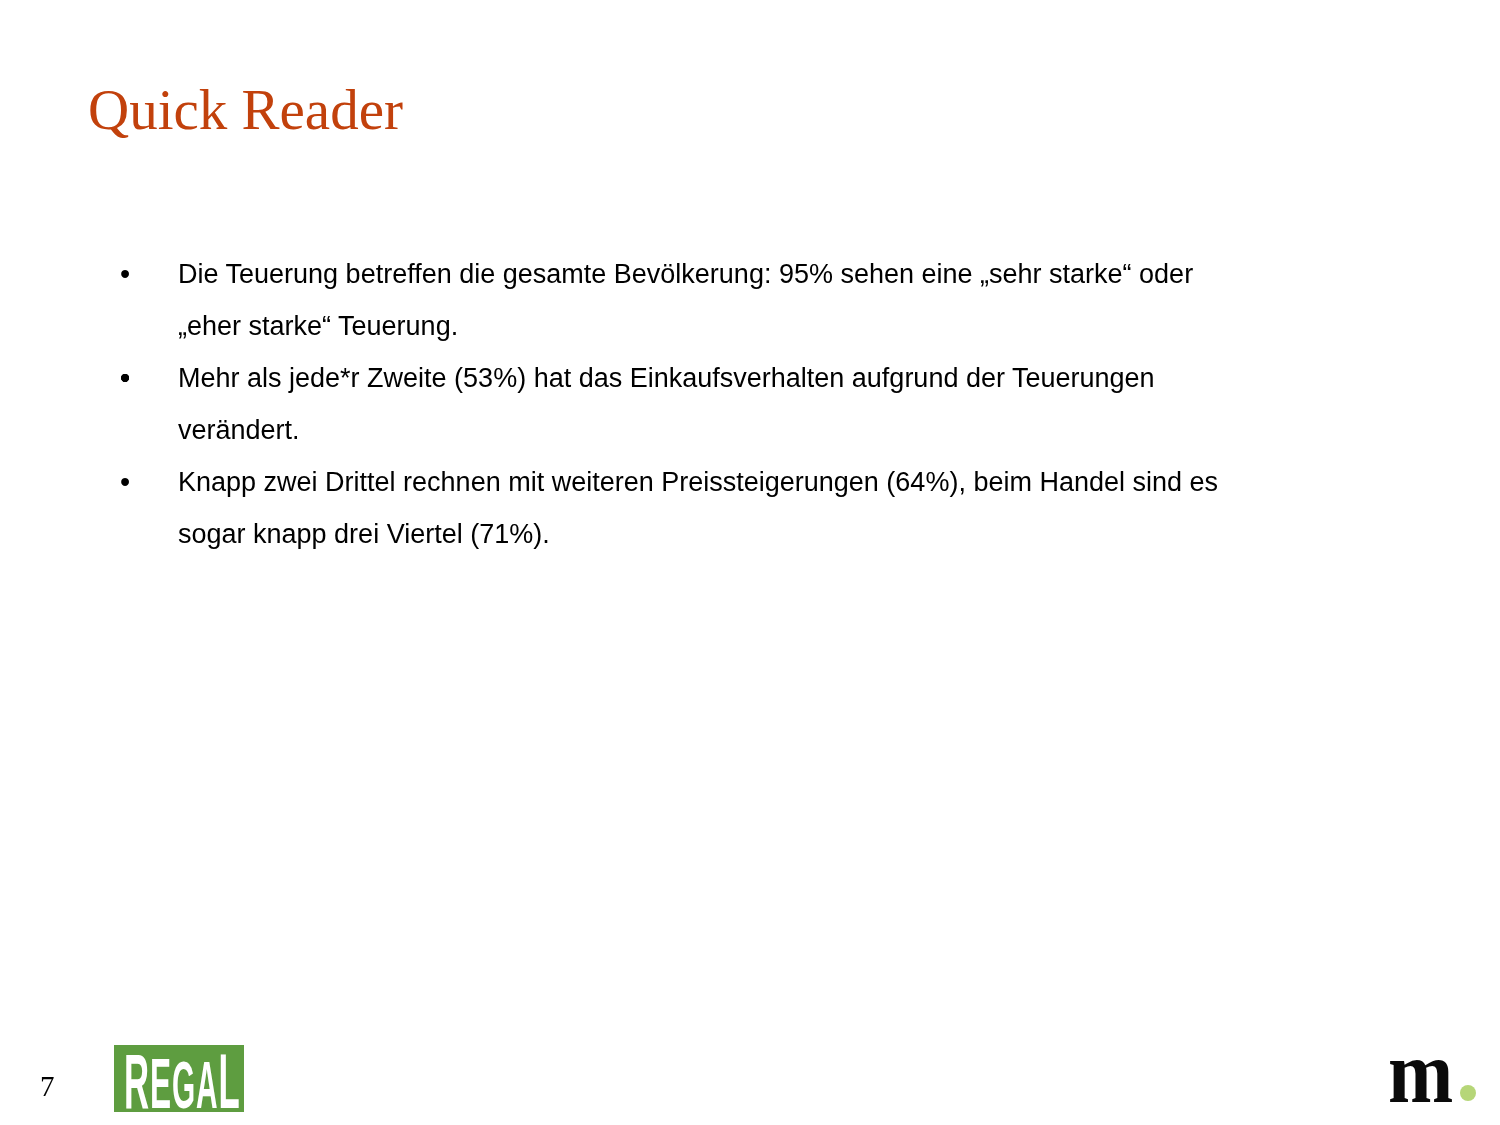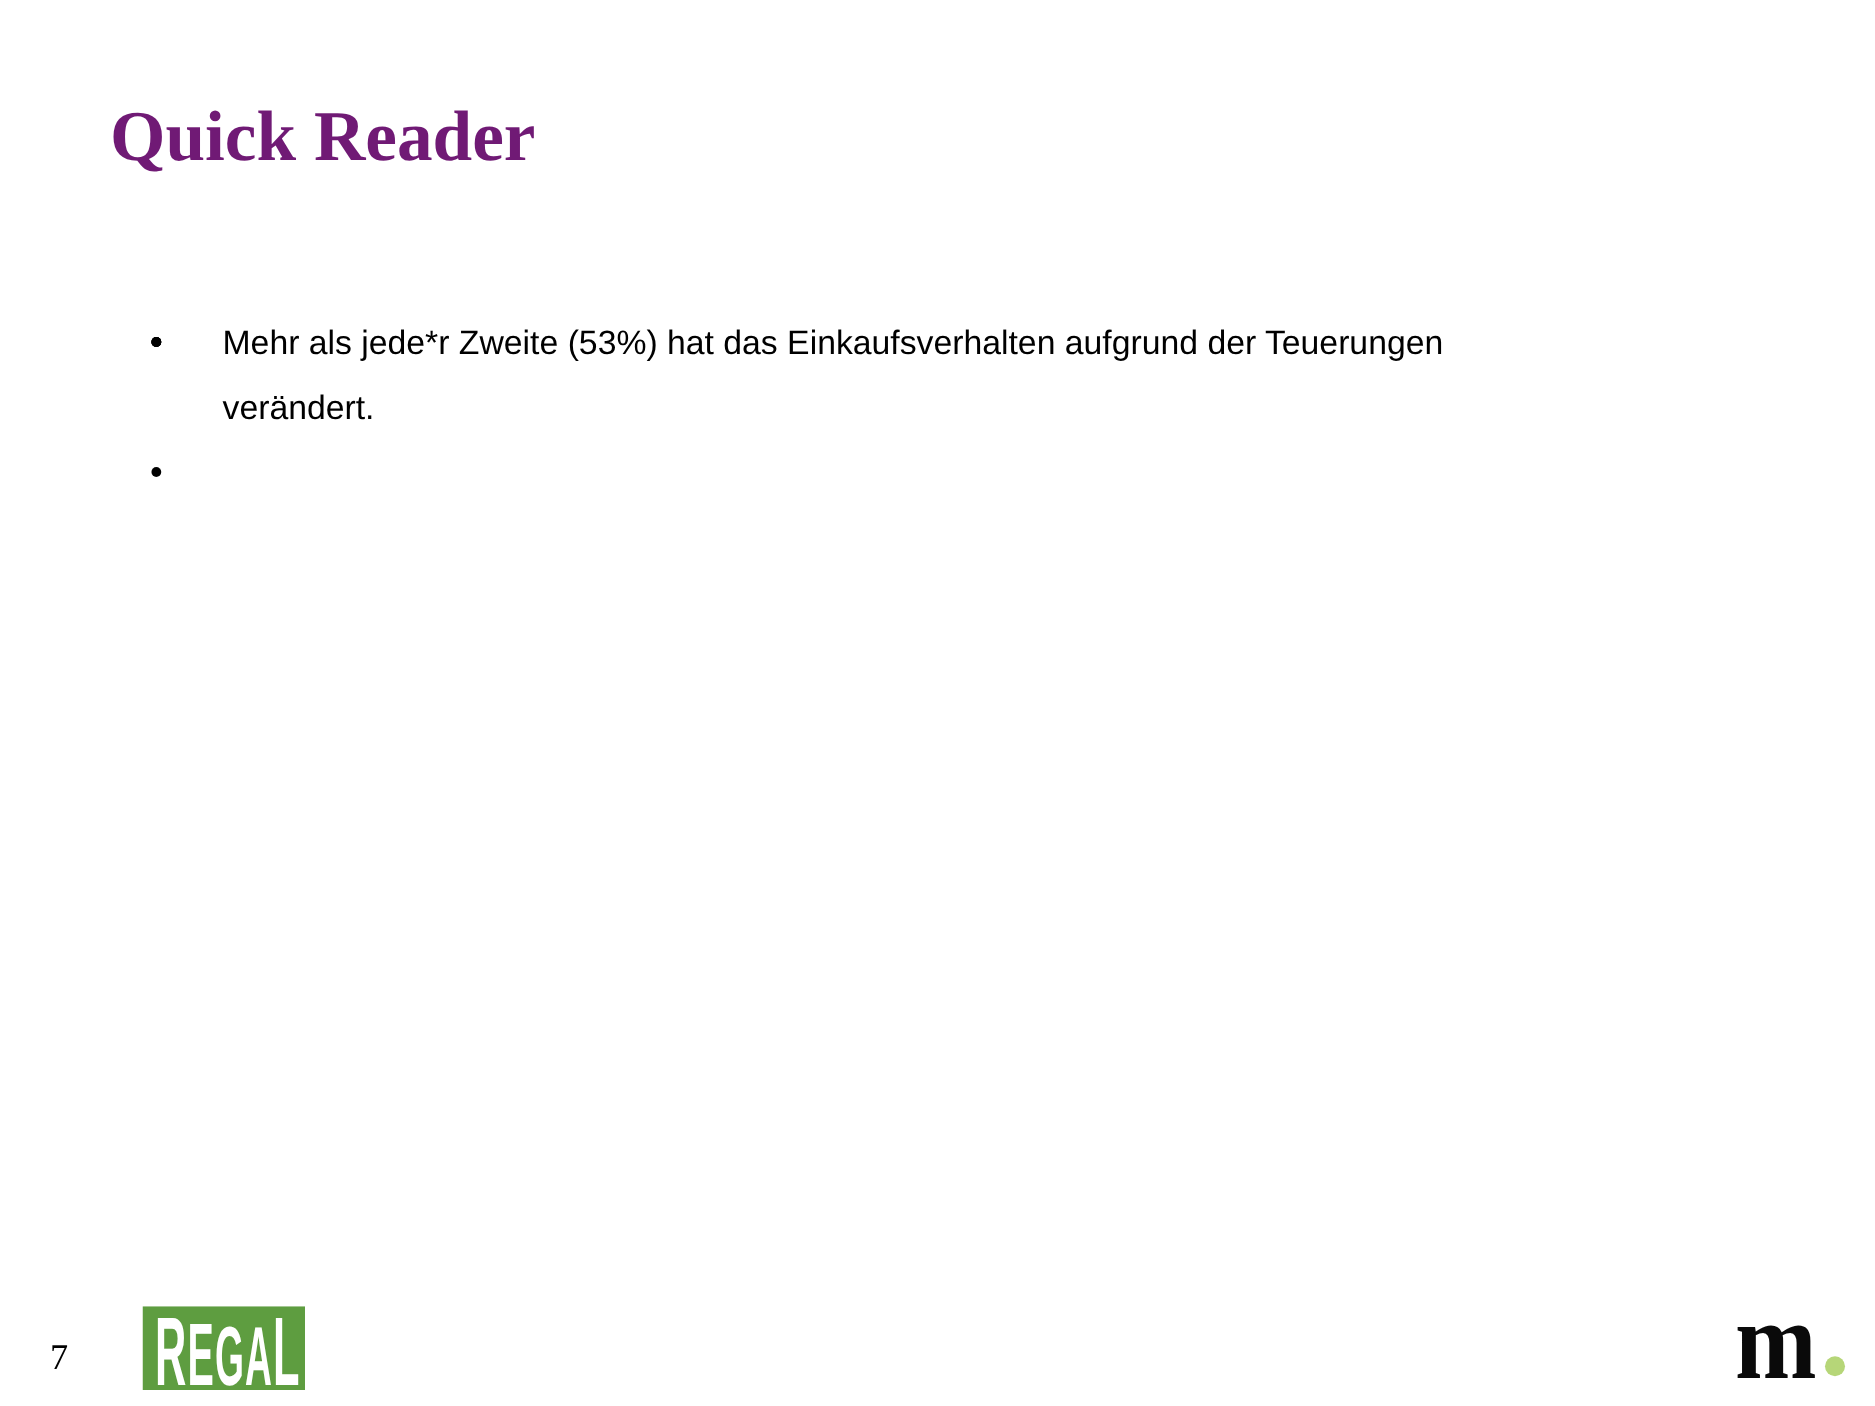--- a/index.html
+++ b/index.html
@@ -8,22 +8,22 @@
     position:relative;
     width:1500px;height:1125px;
     background:#ffffff;
     overflow:hidden;
     font-family:"Liberation Sans","DejaVu Sans",sans-serif;
     color:#000000;
   }
   .title{
     position:absolute;left:88px;top:81px;margin:0;
     font-family:"Liberation Serif","DejaVu Serif",serif;
-    font-weight:700;font-size:57px;line-height:1;
-    letter-spacing:0px;color:#701a75;white-space:nowrap;
+    font-weight:400;font-size:57px;line-height:1;
+    letter-spacing:0px;color:#c2410c;white-space:nowrap;
   }
   ul.bullets{
     position:absolute;left:120px;top:248px;width:1240px;
     margin:0;padding:0;list-style:none;
     font-size:27px;line-height:52px;color:#000000;
   }
   ul.bullets li{position:relative;padding-left:58px;}
   .marker{position:absolute;left:0;top:0;font-size:29px;line-height:52px;}
   .page-number{
     position:absolute;left:40px;top:1072px;
@@ -34,25 +34,25 @@
   .ma-logo{position:absolute;left:1382px;top:1028px;width:104px;height:88px;}
 </style>
 </head>
 <body>
 
 <div class="slide">
 
   <h1 class="title">Quick Reader</h1>
 
   <ul class="bullets">
-      <li><span class="marker">•</span></li>
+      <li><span class="marker">•</span><span>Die Teuerung betreffen die gesamte Bevölkerung: 95% sehen eine „sehr starke“ oder<br>„eher starke“ Teuerung.</span></li>
       <li><span class="marker">•</span></li>
       <li><span class="marker">•</span></li>
       <li><span class="marker">•</span><span>Mehr als jede*r Zweite (53%) hat das Einkaufsverhalten aufgrund der Teuerungen<br>verändert.</span></li>
-      <li><span class="marker">•</span></li>
+      <li><span class="marker">•</span><span>Knapp zwei Drittel rechnen mit weiteren Preissteigerungen (64%), beim Handel sind es<br>sogar knapp drei Viertel (71%).</span></li>
     </ul>
 
   <div class="page-number">7</div>
 
   <div class="regal-logo">
     <svg width="130" height="67" viewBox="0 0 130 67">
       <rect x="0" y="0" width="130" height="67" fill="#5e9d40"></rect>
       <text transform="translate(10 0) scale(0.445 1)" x="0" y="63" font-family="Liberation Sans, DejaVu Sans, sans-serif" font-weight="bold" letter-spacing="2" fill="#ffffff"><tspan font-size="78">R</tspan><tspan font-size="71">E</tspan><tspan font-size="67">G</tspan><tspan font-size="67">A</tspan><tspan font-size="78">L</tspan></text>
     </svg>
   </div>

